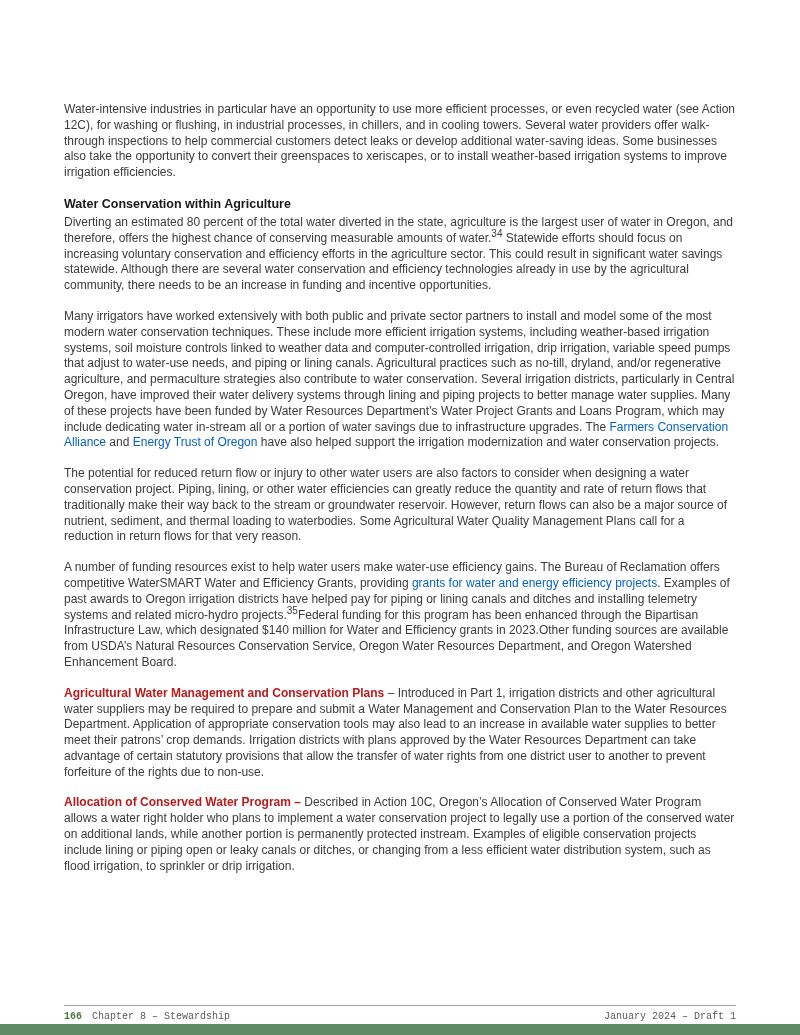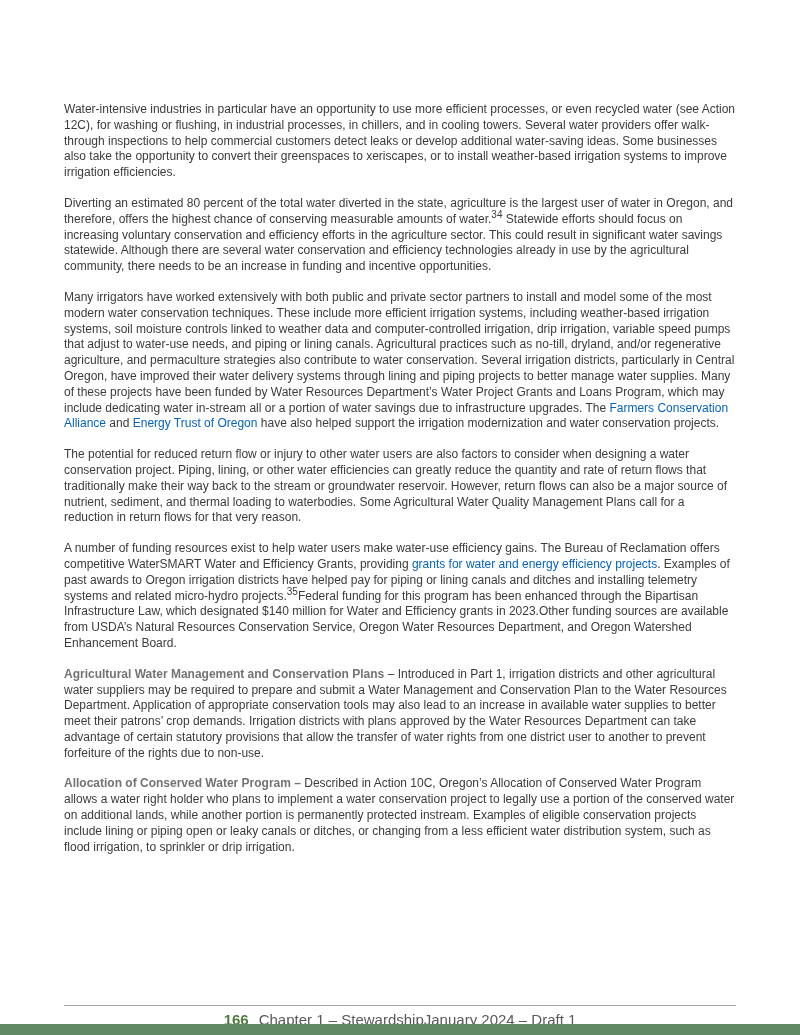--- a/index.html
+++ b/index.html
@@ -37,73 +37,75 @@
     line-height:16px;
     font-weight:bold;
     color:#1a1a1a;
     margin:4px 0 3px 0;
   }
   .doc-link{
     color:var(--link-blue);
     text-decoration:none;
     cursor:pointer;
   }
-  strong{color:#737373;}
+  strong{color:#b91c1c;}
   sup{
     font-size:10px;
     line-height:0;
     vertical-align:super;
   }
   .footer{
     position:absolute;
     left:64px;
     width:672px;
     top:1005px;
   }
   .footer-rule{
     border:none;
     border-top:1px solid #a6a6a6;
     margin:0 0 5px 0;
   }
   .footer-row{
     display:flex;
-    justify-content:center;
+    justify-content:space-between;
     align-items:baseline;
-    font-size:15px;
+    font-size:10px;
     color:var(--footer-text);
+    font-family:Liberation Mono, monospace;
   }
   .footer-left{display:flex;align-items:baseline;gap:10px;}
   .page-number{
     color:var(--accent-green);
     font-weight:bold;
   }
   .footer-bar{
     position:absolute;
     left:0;bottom:0;
     width:800px;height:11px;
     background:var(--bar-green);
   }
 </style>
 </head>
 <body>
 
 <div class="page-content">
     <p class="doc-paragraph"><span>Water-intensive industries in particular have an opportunity to use more efficient processes, or even recycled water (see Action 12C), for washing or flushing, in industrial processes, in chillers, and in cooling towers. Several water providers offer walk-through inspections to help commercial customers detect leaks or develop additional water-saving ideas. Some businesses also take the opportunity to convert their greenspaces to xeriscapes, or to install weather-based irrigation systems to improve irrigation efficiencies.</span></p>
+    <h2 class="doc-heading">Water Conservation within Agriculture</h2>
     <p class="doc-paragraph"><span>Diverting an estimated 80 percent of the total water diverted in the state, agriculture is the largest user of water in Oregon, and therefore, offers the highest chance of conserving measurable amounts of water.</span><sup>34</sup><span> Statewide efforts should focus on increasing voluntary conservation and efficiency efforts in the agriculture sector. This could result in significant water savings statewide. Although there are several water conservation and efficiency technologies already in use by the agricultural community, there needs to be an increase in funding and incentive opportunities.</span></p>
     <p class="doc-paragraph"><span>Many irrigators have worked extensively with both public and private sector partners to install and model some of the most modern water conservation techniques. These include more efficient irrigation systems, including weather-based irrigation systems, soil moisture controls linked to weather data and computer-controlled irrigation, drip irrigation, variable speed pumps that adjust to water-use needs, and piping or lining canals. Agricultural practices such as no-till, dryland, and/or regenerative agriculture, and permaculture strategies also contribute to water conservation. Several irrigation districts, particularly in Central Oregon, have improved their water delivery systems through lining and piping projects to better manage water supplies. Many of these projects have been funded by Water Resources Department’s Water Project Grants and Loans Program, which may include dedicating water in-stream all or a portion of water savings due to infrastructure upgrades. The </span><a href="#" class="doc-link">Farmers Conservation Alliance</a><span> and </span><a href="#" class="doc-link">Energy Trust of Oregon</a><span> have also helped support the irrigation modernization and water conservation projects.</span></p>
     <p class="doc-paragraph"><span>The potential for reduced return flow or injury to other water users are also factors to consider when designing a water conservation project. Piping, lining, or other water efficiencies can greatly reduce the quantity and rate of return flows that traditionally make their way back to the stream or groundwater reservoir. However, return flows can also be a major source of nutrient, sediment, and thermal loading to waterbodies. Some Agricultural Water Quality Management Plans call for a reduction in return flows for that very reason.</span></p>
     <p class="doc-paragraph"><span>A number of funding resources exist to help water users make water-use efficiency gains. The Bureau of Reclamation offers competitive WaterSMART Water and Efficiency Grants, providing </span><a href="#" class="doc-link">grants for water and energy efficiency projects</a><span>. Examples of past awards to Oregon irrigation districts have helped pay for piping or lining canals and ditches and installing telemetry systems and related micro-hydro projects.</span><sup>35</sup><span>Federal funding for this program has been enhanced through the Bipartisan Infrastructure Law, which designated $140 million for Water and Efficiency grants in 2023.Other funding sources are available from USDA’s Natural Resources Conservation Service, Oregon Water Resources Department, and Oregon Watershed Enhancement Board.</span></p>
     <p class="doc-paragraph"><strong>Agricultural Water Management and Conservation Plans</strong><span> – Introduced in Part 1, irrigation districts and other agricultural water suppliers may be required to prepare and submit a Water Management and Conservation Plan to the Water Resources Department. Application of appropriate conservation tools may also lead to an increase in available water supplies to better meet their patrons’ crop demands. Irrigation districts with plans approved by the Water Resources Department can take advantage of certain statutory provisions that allow the transfer of water rights from one district user to another to prevent forfeiture of the rights due to non-use.</span></p>
     <p class="doc-paragraph"><strong>Allocation of Conserved Water Program –</strong><span> Described in Action 10C, Oregon’s Allocation of Conserved Water Program allows a water right holder who plans to implement a water conservation project to legally use a portion of the conserved water on additional lands, while another portion is permanently protected instream. Examples of eligible conservation projects include lining or piping open or leaky canals or ditches, or changing from a less efficient water distribution system, such as flood irrigation, to sprinkler or drip irrigation.</span></p>
   </div>
 
 <div class="footer">
   <hr class="footer-rule">
   <div class="footer-row">
     <div class="footer-left">
       <span class="page-number">166</span>
-      <span class="footer-chapter">Chapter 1 – Stewardship</span>
+      <span class="footer-chapter">Chapter 8 – Stewardship</span>
     </div>
     <span class="footer-date">January 2024 – Draft 1</span>
   </div>
 </div>
 
 <div class="footer-bar"></div>
 
 </body></html>

